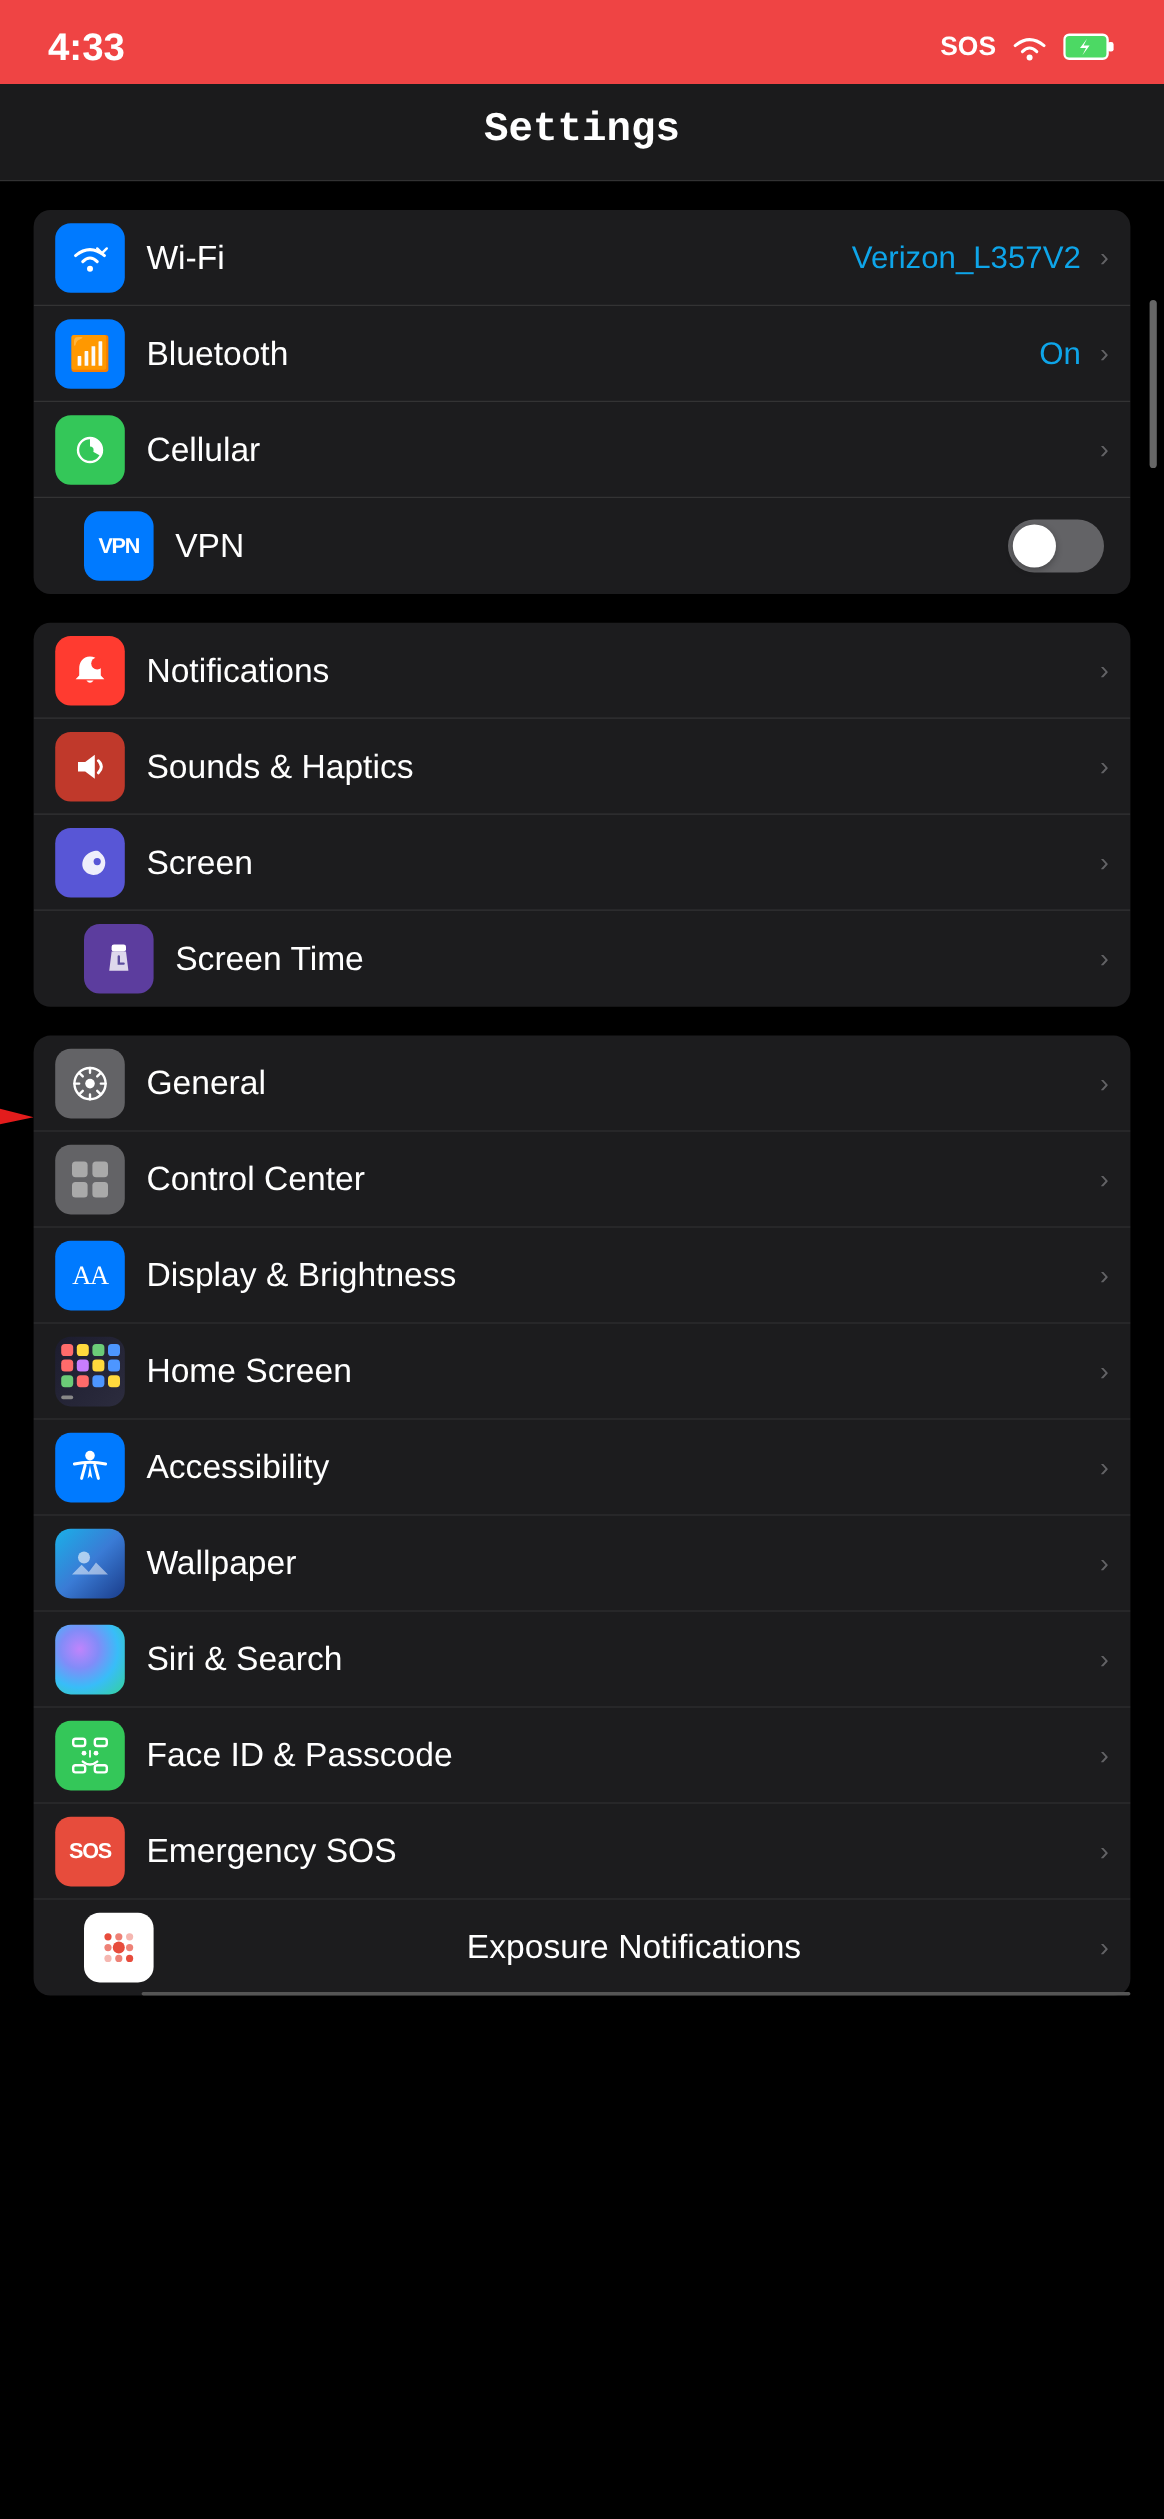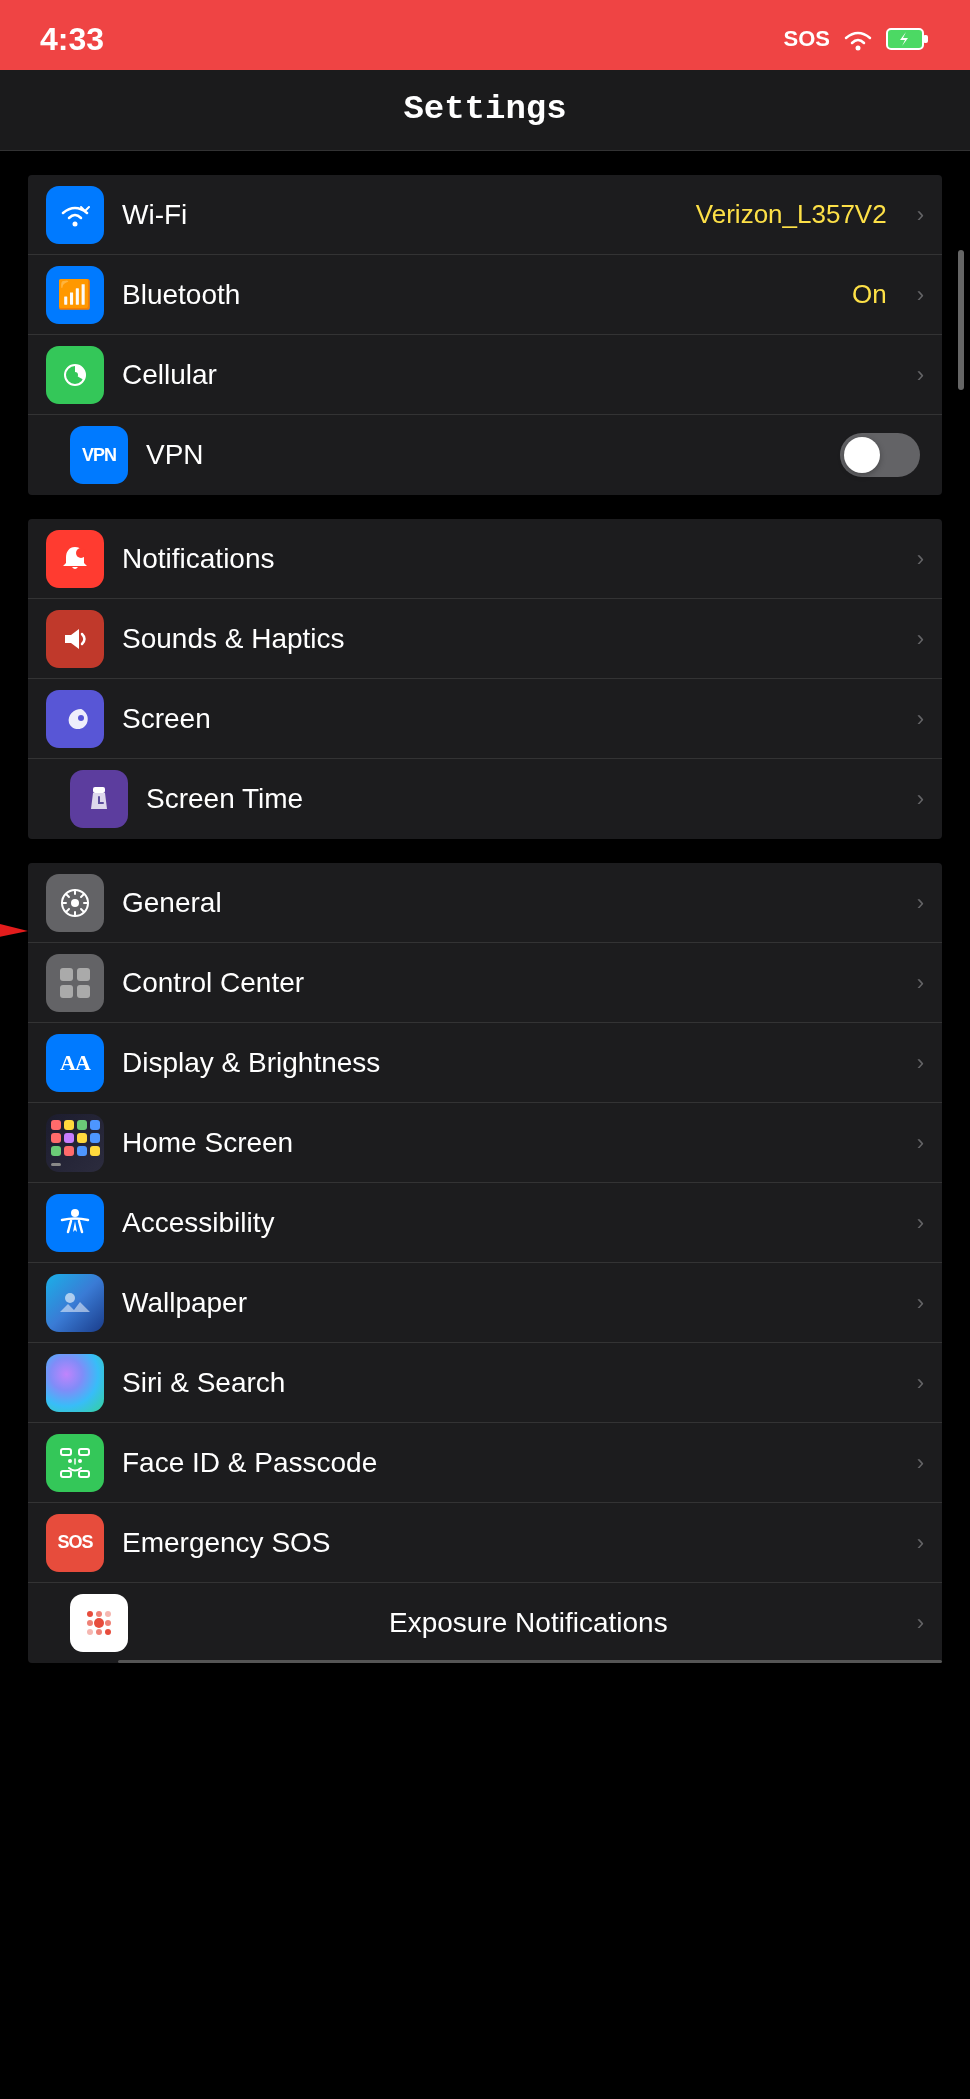--- a/index.html
+++ b/index.html
@@ -65,21 +65,21 @@
 
     
     .settings-content {
       background: #000;
       padding: 0 0 30px 0;
     }
 
     
     .section-group {
       background: #1c1c1e;
-      border-radius: 4px;
+      border-radius: 14px;
       margin: 24px 28px;
       overflow: hidden;
     }
 
     
     .settings-row {
       display: flex;
       align-items: center;
       padding: 0 18px;
       min-height: 80px;
@@ -118,22 +118,22 @@
 
     .row-label {
       flex: 1;
       font-size: 28px;
       font-weight: 400;
       color: #fff;
     }
 
     .row-value {
       font-size: 26px;
-      color: #fde047;
-      margin-right: 24px;
+      color: #0ea5e9;
+      margin-right: 10px;
     }
 
     .row-chevron {
       color: #636366;
       font-size: 22px;
       margin-left: 6px;
     }
 
     
     .toggle-switch {
@@ -377,21 +377,21 @@
           <rect x="21" y="4" width="13" height="13" rx="3" fill="#aaa"></rect>
           <rect x="4" y="21" width="13" height="13" rx="3" fill="#aaa"></rect>
           <rect x="21" y="21" width="13" height="13" rx="3" fill="#aaa"></rect>
         </svg>
       </div>
       <span class="row-label">Control Center</span>
       <span class="row-chevron">›</span>
     </div>
 
     <div class="settings-row">
-      <div class="row-icon icon-blue-aa" style="font-size:22px; font-weight:700; letter-spacing:-1px; font-family: serif;">
+      <div class="row-icon icon-blue-aa" style="font-size:22px; font-weight:400; letter-spacing:-1px; font-family: serif;">
         AA
       </div>
       <span class="row-label">Display &amp; Brightness</span>
       <span class="row-chevron">›</span>
     </div>
 
     <div class="settings-row">
       <div class="row-icon" style="background: linear-gradient(135deg, #1c1c2e 0%, #2c2c3e 100%); border-radius:13px; padding:6px; display:grid; grid-template-columns: repeat(4,1fr); gap:3px;">
         <div style="background:#ff6b6b; border-radius:3px; width:10px; height:10px;"></div>
         <div style="background:#ffd93d; border-radius:3px; width:10px; height:10px;"></div>

